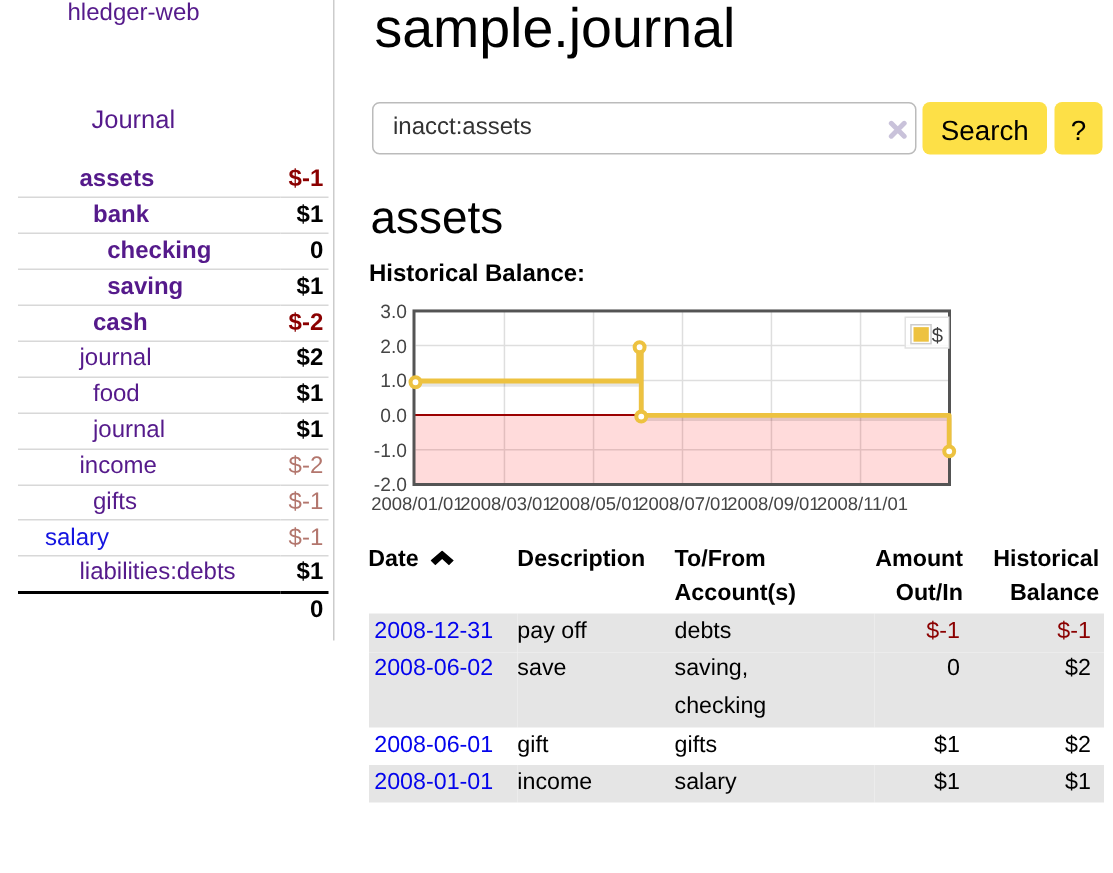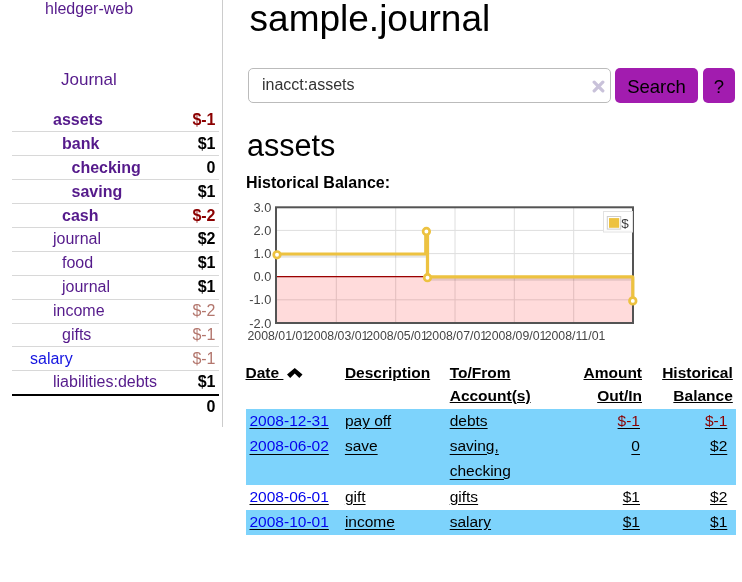--- a/index.html
+++ b/index.html
@@ -25,39 +25,39 @@
 #sidetbl .l2 { padding-left:18px; }
 #sidetbl .l3 { padding-left:27.5px; }
 #sidetbl tr.sel a { font-weight:bold; }
 #sidetbl tr.total td { border-bottom:none; border-top:2px solid #000; }
 #sideborder { left:222px; top:0; width:1px; height:427px; background:#ccc; }
 
 
 #h1 { left:249.6px; top:-2px; font-size:37px; line-height:42px; font-weight:normal; color:#000; }
 #searchbox { left:248px; top:68px; width:363px; height:35px; border:1px solid #bbb; border-radius:5px; background:#fff; }
 #searchtext { left:262px; top:76px; font-size:16px; color:#333; }
-.btn { position:absolute; top:68px; height:35px; background:#a21caf; border:none; border-radius:5px; font-family:"Liberation Sans",sans-serif; font-size:18.5px; color:#000; text-align:center; line-height:37.5px; }
+.btn { position:absolute; top:68px; height:35px; background:#fde047; border:none; border-radius:5px; font-family:"Liberation Sans",sans-serif; font-size:18.5px; color:#000; text-align:center; line-height:37.5px; }
 #btnsearch { left:615px; width:83px; }
 #btnq { left:703px; width:32px; }
 #h2 { left:247px; top:128px; font-size:30.6px; line-height:34px; font-weight:normal; color:#000; }
 #charttitle { left:246px; top:174px; font-size:16px; font-weight:bold; color:#000; }
 
 
-#regtbl { left:245.5px; top:361.6px; width:490.8px; border-collapse:collapse; table-layout:fixed; font-size:15.5px;text-decoration:underline; }
+#regtbl { left:245.5px; top:361.6px; width:490.8px; border-collapse:collapse; table-layout:fixed; font-size:15.5px; }
 #regtbl th { font-weight:bold; text-align:left; line-height:22.9px; vertical-align:top; padding:0 0 1.9px 0; }
 #regtbl td { line-height:25.2px; vertical-align:top; padding:0; }
 #regtbl td a, #regtbl td span { position:relative; top:-1.3px; }
 #regtbl .r { text-align:right; }
 #regtbl td.c1 { padding-left:4px; }
 #regtbl th.c1 { padding-left:0; }
 #regtbl .c4 { padding-right:2px; }
 #regtbl th.c4 { padding-right:0; }
 #regtbl .c5 { padding-right:9px; }
 #regtbl th.c5 { padding-right:3.5px; }
-#regtbl tr.g { background:#7dd3fc;padding-left:41px; }
+#regtbl tr.g { background:#e5e5e5;padding-left:41px; }
 #regtbl a { color:#0404ec; }
 </style>
 </head>
 <body>
 <div class="abs" id="title"><a class="purple" href="#">hledger-web</a></div>
 <div class="abs" id="journal"><a class="purple" href="#">Journal</a></div>
 <table class="abs" id="sidetbl">
   <tbody>
   <tr class="sel">
         <td class="l1"><a class="purple" href="#">assets</a></td>
@@ -213,20 +213,20 @@
         <td class="r c5"><span>$2</span></td>
       </tr>
   <tr>
         <td class="c1"><a href="#">2008-06-01</a></td>
         <td><span>gift</span></td>
         <td><span>gifts</span></td>
         <td class="r c4"><span>$1</span></td>
         <td class="r c5"><span>$2</span></td>
       </tr>
   <tr class="g">
-        <td class="c1"><a href="#">2008-10-01</a></td>
+        <td class="c1"><a href="#">2008-01-01</a></td>
         <td><span>income</span></td>
         <td><span>salary</span></td>
         <td class="r c4"><span>$1</span></td>
         <td class="r c5"><span>$1</span></td>
       </tr>
 </tbody>
   </table>
 
 </body></html>

